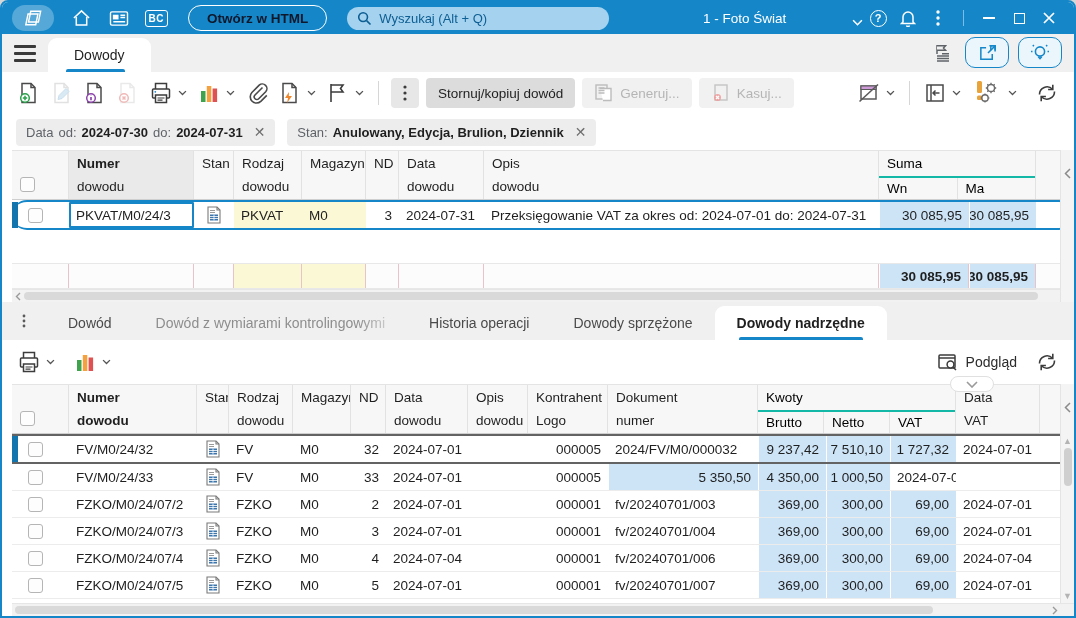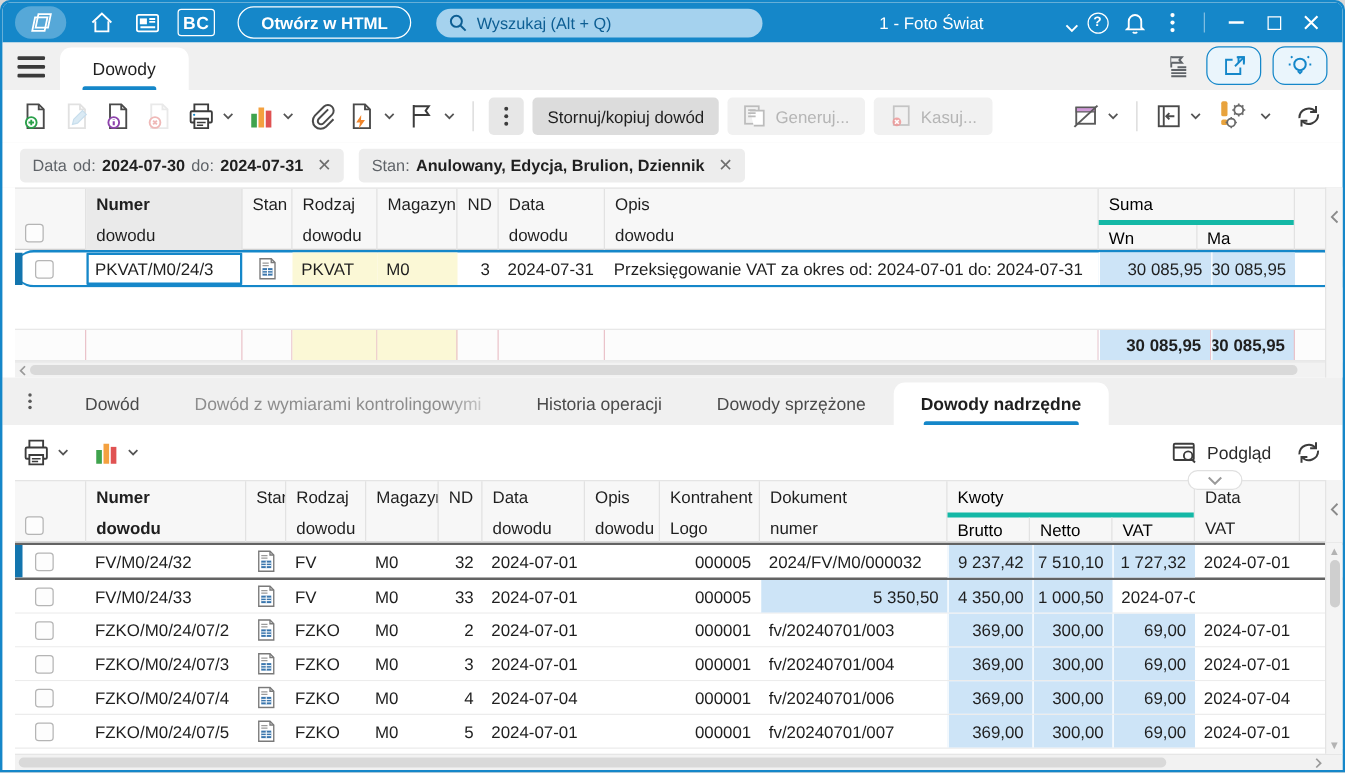--- a/index.html
+++ b/index.html
@@ -8,24 +8,24 @@
   .window { width:1076px; height:618px; border:2px solid #1587c9;
     border-radius:8px 8px 0 0; background:#f0f0f0; display:flex; flex-direction:column; overflow:hidden; }
 
   
   .titlebar { height:32px; background:#1587c9; display:flex; align-items:center;
     padding:0 10px 0 10px; color:#fff; flex:none; }
   .tb-pill { width:46px; height:26px; border-radius:13px; background:rgba(255,255,255,.28);
     display:flex; align-items:center; justify-content:center; margin-right:16px; cursor:pointer; }
   .tb-ic { width:26px; height:26px; display:flex; align-items:center; justify-content:center;
     margin-right:14px; cursor:pointer; }
-  .bc-badge { border:1.6px solid #fff; border-radius:3px; font-size:14px; font-weight:700;
+  .bc-badge { border:1.6px solid #fff; border-radius:3px; font-size:10px; font-weight:700;
     padding:2px 3px; letter-spacing:.5px; }
   .open-html { border:1.6px solid #fff; border-radius:15px; height:26px; padding:0 18px;
-    font-size:13.5px; font-weight:700; color:#ffffff; background:transparent; display:flex;
+    font-size:13.5px; font-weight:700; color:#0f172a; background:transparent; display:flex;
     align-items:center; margin:0 10px 0 6px; cursor:pointer; white-space:nowrap; }
   .searchbox { width:288px; height:23px; border-radius:13px; background:#a5d2ee; display:flex;
     align-items:center; padding:0 10px; margin-left:10px; }
   .searchbox input { border:none; outline:none; background:transparent; font-size:13px;
     color:#0369a1; width:100%; font-family:"Liberation Sans",sans-serif; }
   .searchbox input::placeholder { color:#0d5e93; opacity:1; }
   .company { display:flex; align-items:flex-end; width:250px; margin-left:28px; cursor:pointer; }
   .company .lbl { flex:1; text-align:center; font-size:13.5px; }
   .tb-right { margin-left:auto; display:flex; align-items:center; }
   .helpc { width:17px; height:17px; border:1.4px solid #fff; border-radius:50%; font-size:11px;
@@ -79,21 +79,21 @@
     background:#f7f7f7; }
   .ugrid .g-head { grid-template-columns:57px 125px 40px 68px 64px 33px 85px 395px 90px 67px; }
   .lgrid .g-head { grid-template-columns:57px 128px 32px 64px 58px 35px 82px 60px 80px 150px 68px 64px 66px 84px; }
   .hc { border-right:1px solid #e2e2e2; padding:5px 8px 4px 8px; font-size:13.5px; color:#1f1f1f;
     display:flex; flex-direction:column; justify-content:space-between; overflow:hidden;
     white-space:nowrap; cursor:pointer; }
   .hc .l2 { min-height:16px; }
   .hc.sorted { background:#eaeaea; }
   .hc.selcol { justify-content:flex-end; padding-bottom:7px; }
   .group { display:flex; flex-direction:column; border-right:1px solid #e2e2e2; font-size:13.5px; }
-  .group .gtop { padding:5px 8px; border-bottom:4px solid #14b8a6; }
+  .group .gtop { padding:5px 8px; border-bottom:2px solid #14b8a6; }
   .group .gsub { display:flex; flex:1; }
   .group .gsub span { flex:1; padding:3px 8px; border-right:1px solid #e2e2e2;
     display:flex; align-items:center; }
   .group .gsub span:last-child { border-right:none; }
   .cb { width:15px; height:15px; border:1.5px solid #b5b5b5; border-radius:3px; background:#fdfdfd;
     display:inline-block; cursor:pointer; flex:none; }
 
   .g-row { display:grid; height:27px; align-items:stretch; background:#fff; position:relative;
     border-bottom:1px solid #ececec; cursor:pointer; }
   .ugrid .g-row { grid-template-columns:57px 125px 40px 68px 64px 33px 85px 395px 90px 67px; }

